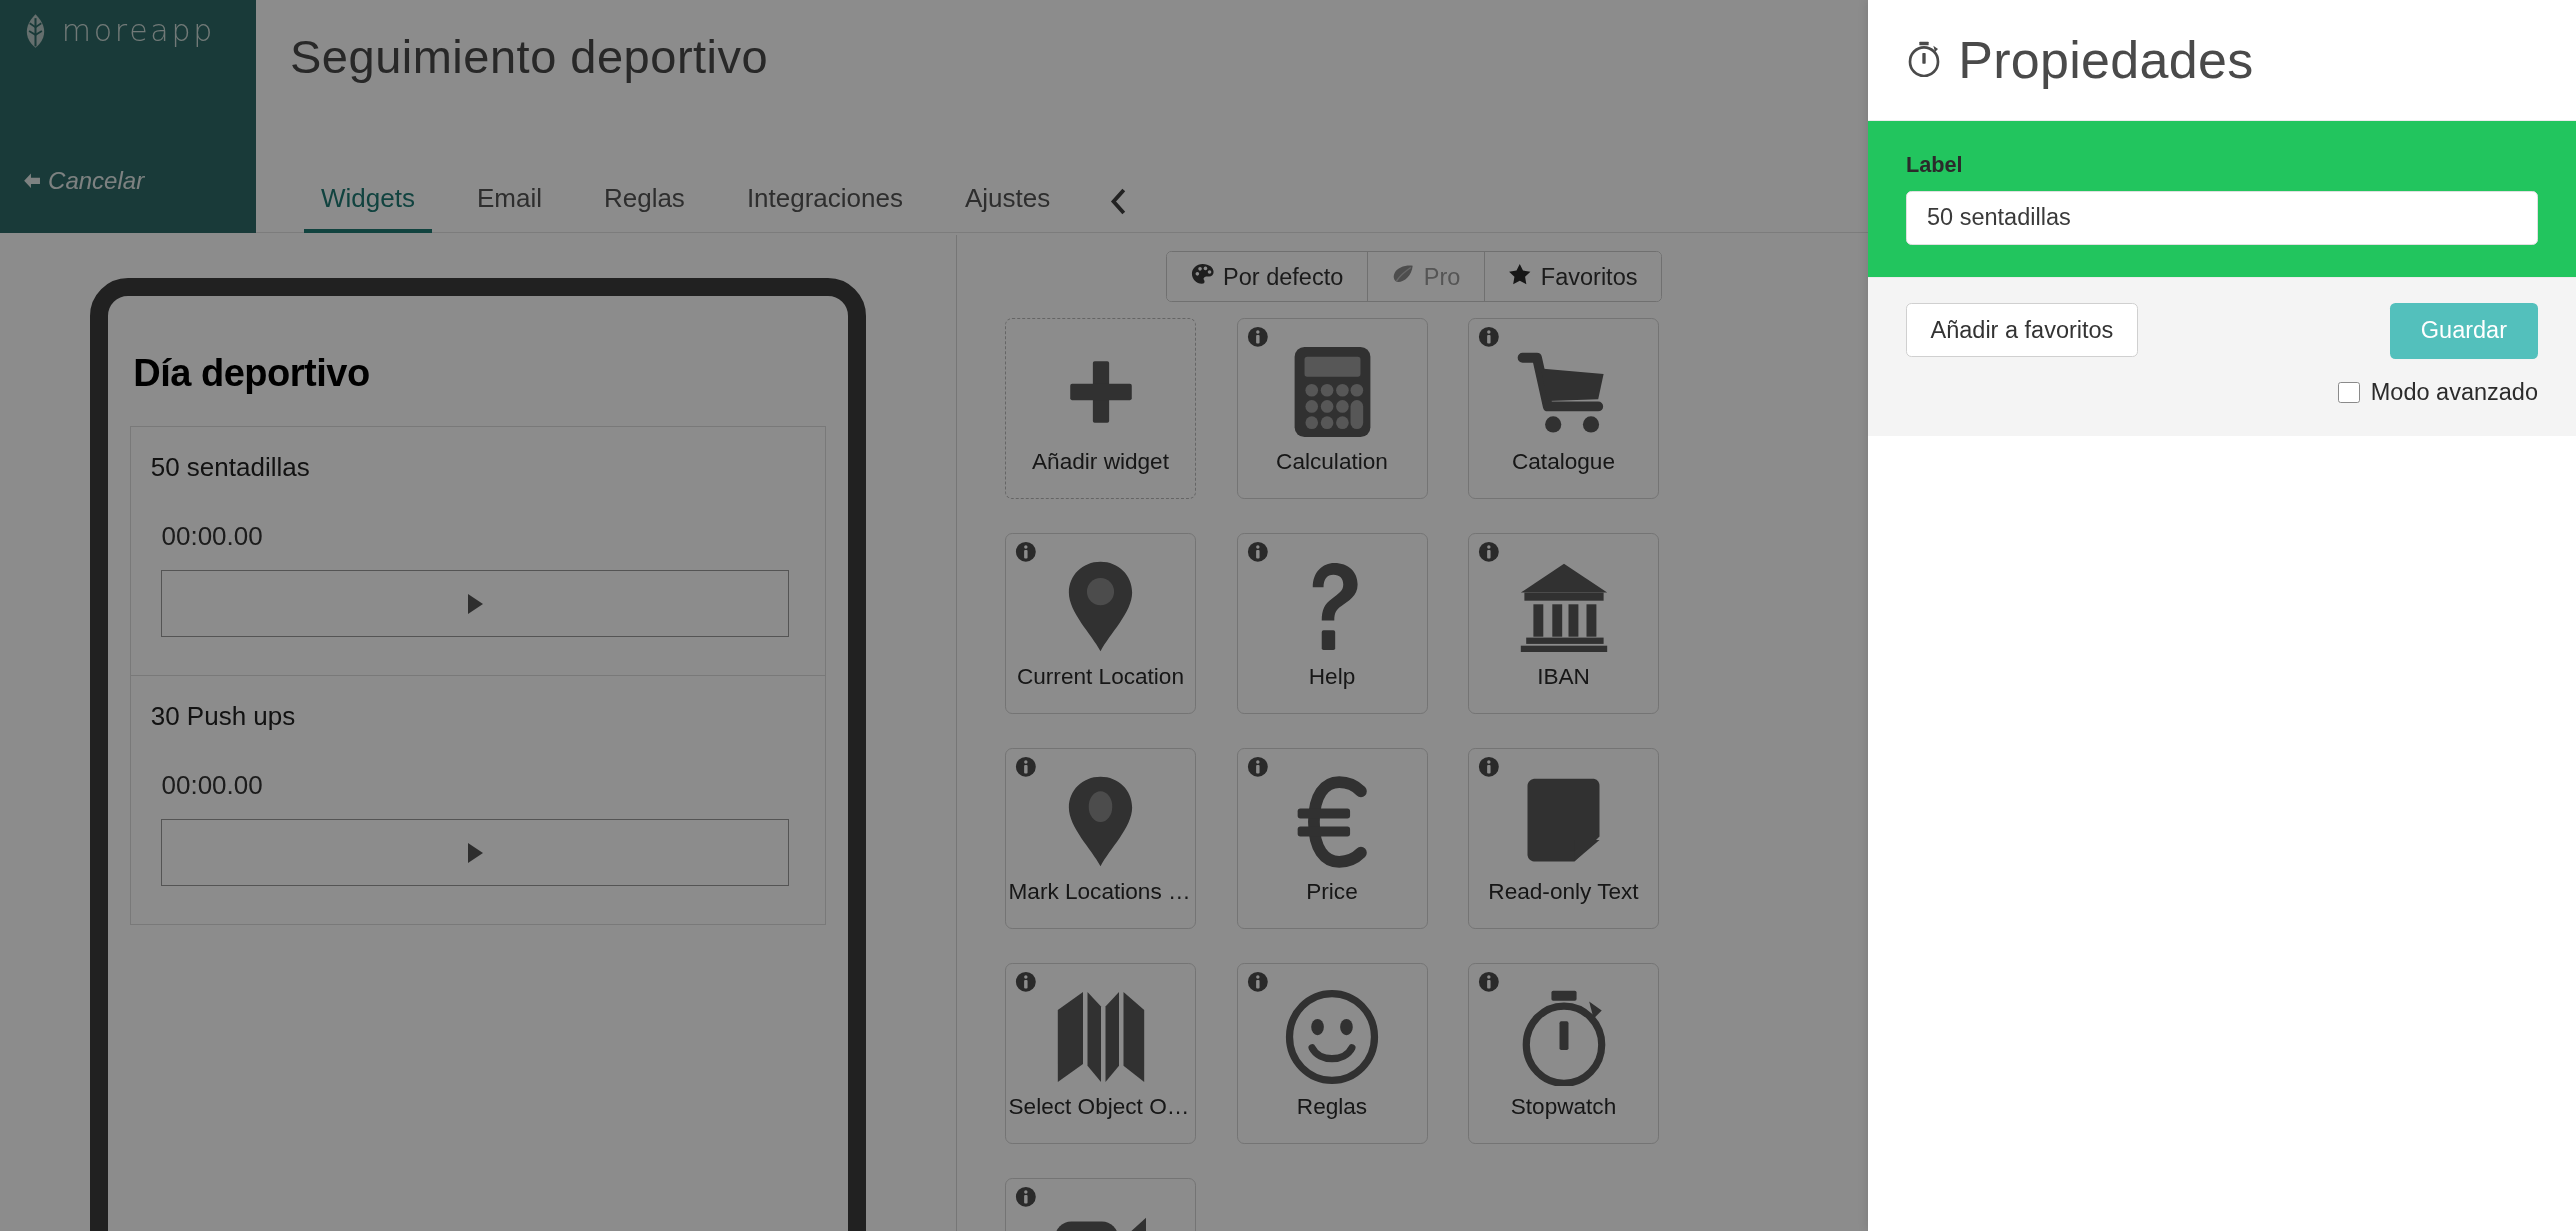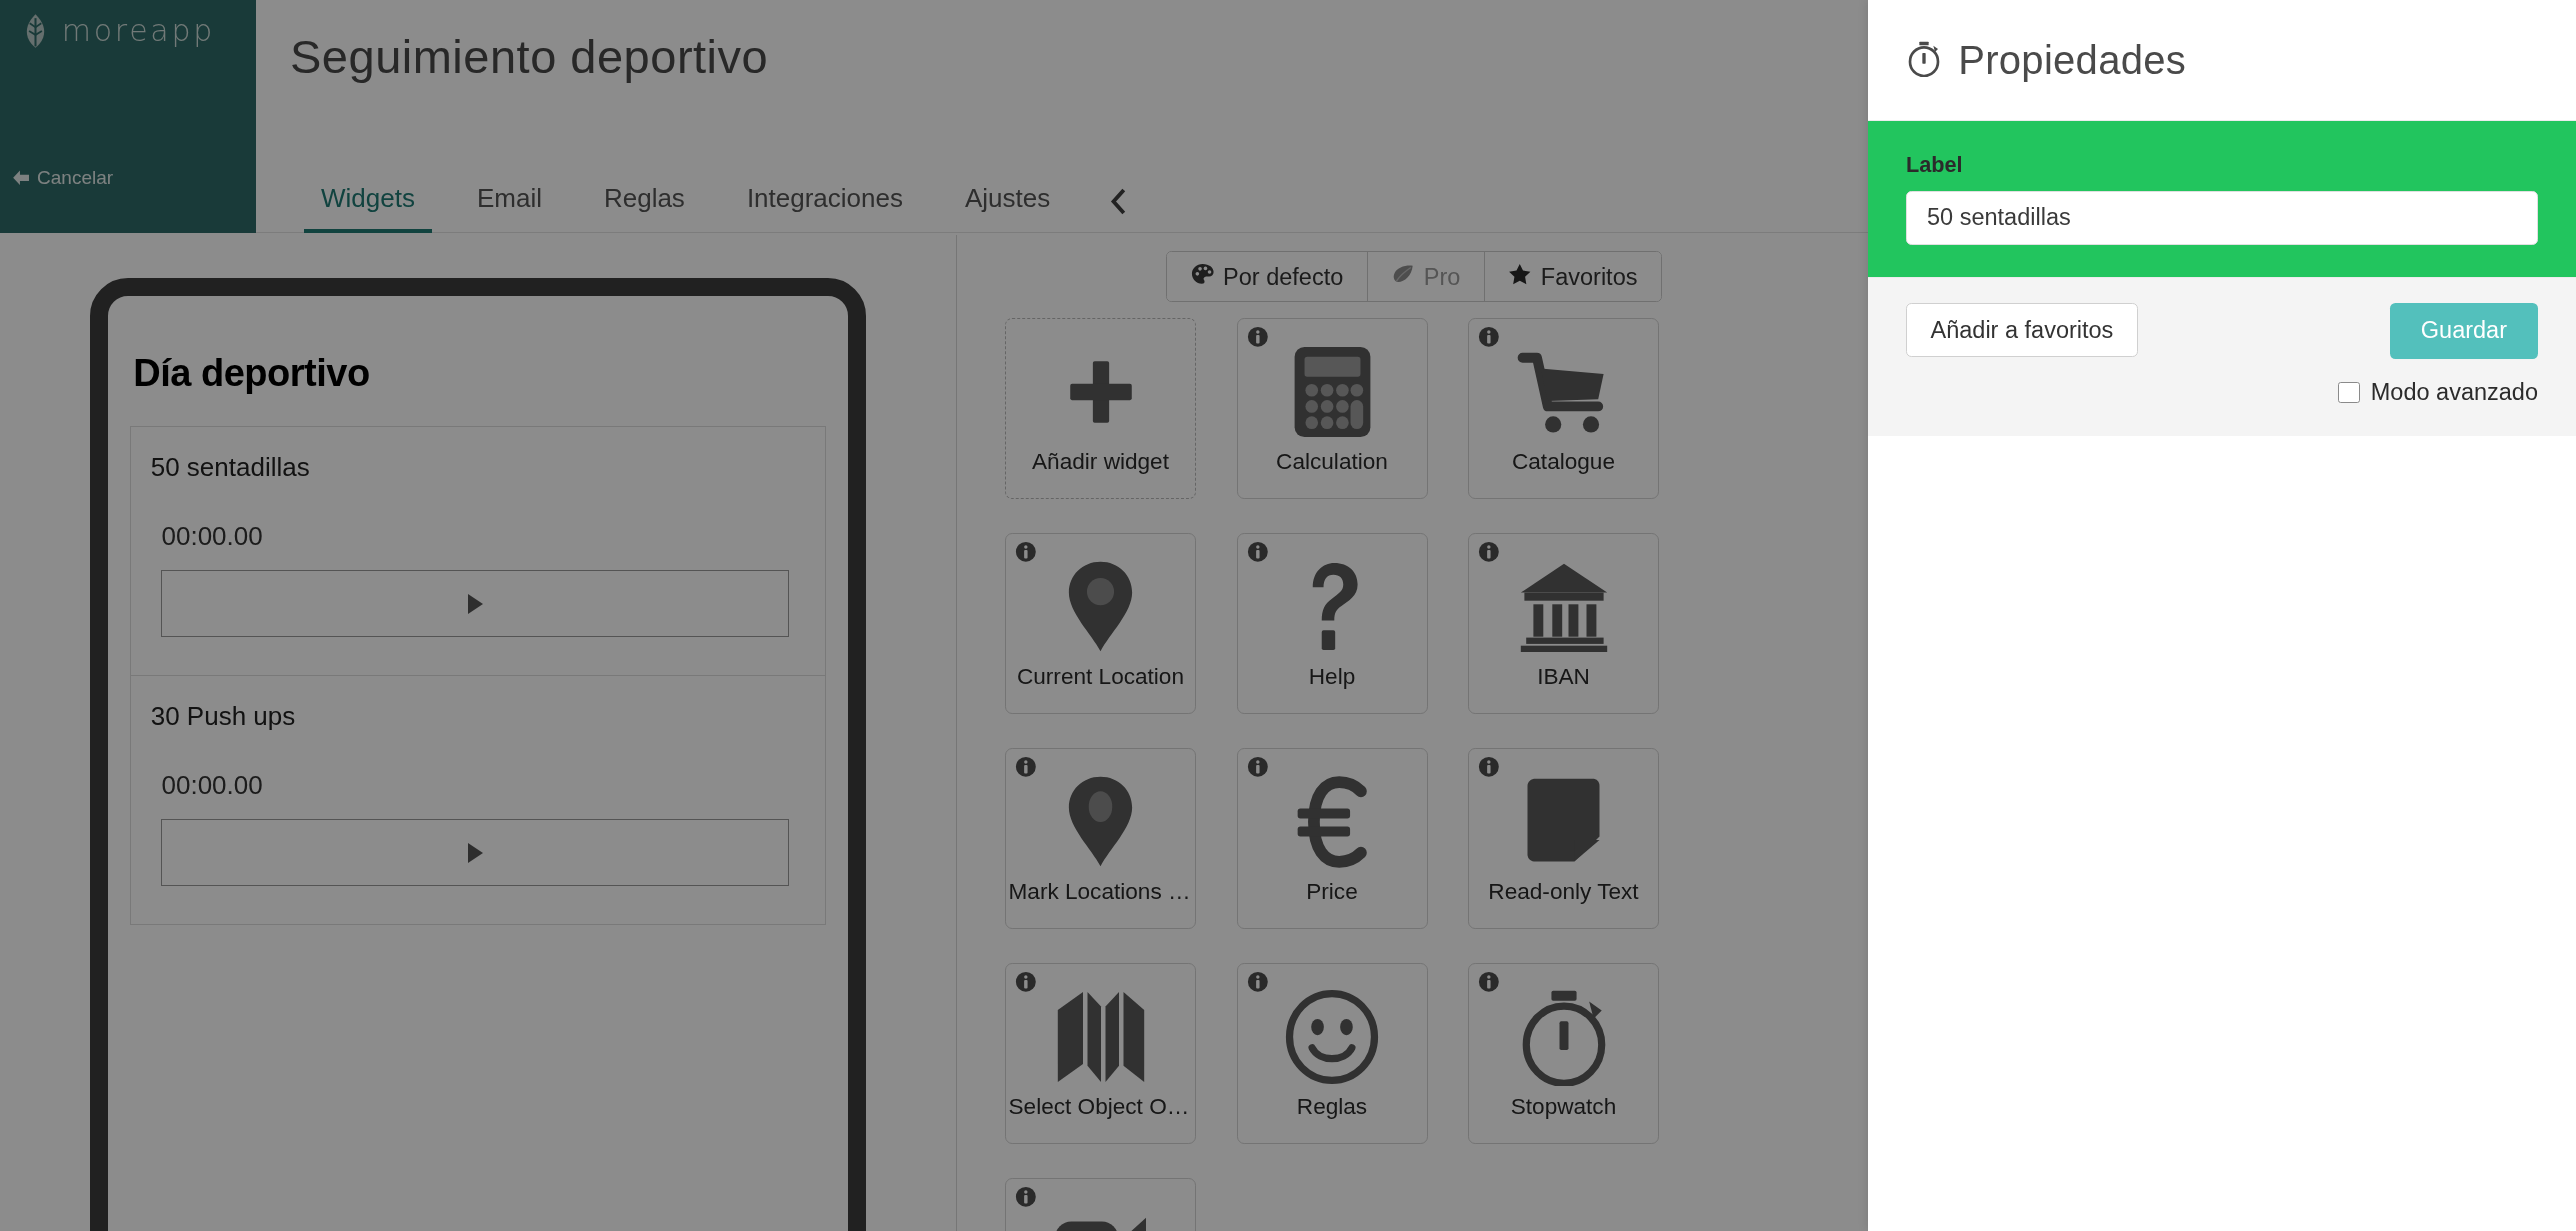--- a/index.html
+++ b/index.html
@@ -51,27 +51,28 @@
   .leaf-icon { width: 31px; height: 36px; display: block; }
   .brand-word {
     font-size: 30px;
     letter-spacing: 2.7px;
     color: #cfddda;
     font-weight: 300;
     font-family: "DejaVu Sans", sans-serif;
   }
   .cancel-link {
     position: absolute;
-    left: 10px; top: 167px;
+    left: 21px; top: 167px;
     display: flex;
     align-items: center;
     gap: 5.4px;
     color: #e4eceb;
-    font-size: 19px;
-    cursor: pointer;
+    font-size: 24px;
+    cursor: pointer;
+    font-style: italic;
   }
   .arrow-left { width: 21.7px; height: 21.7px; display: block; }
 
   
   .header-bar {
     position: absolute;
     left: 256px; top: 0;
     width: 1612px;
     height: 233px;
     background: #ffffff;
@@ -286,21 +287,21 @@
   }
   .props-header {
     height: 121px;
     display: flex;
     align-items: center;
     padding-left: 38px;
     border-bottom: 1.8px solid #ececec;
   }
   .props-header-icon { width: 36px; height: 36px; margin-right: 16.2px; }
   .props-title {
-    font-size: 40px;
+    font-size: 52px;
     font-weight: 300;
     color: #4a4a4a;
     letter-spacing: 0.3px;
   }
   .props-body {
     padding: 31px 38px 32.5px 38px;
     background: #22c55e;
   }
   .field-label {
     font-size: 21.7px;

